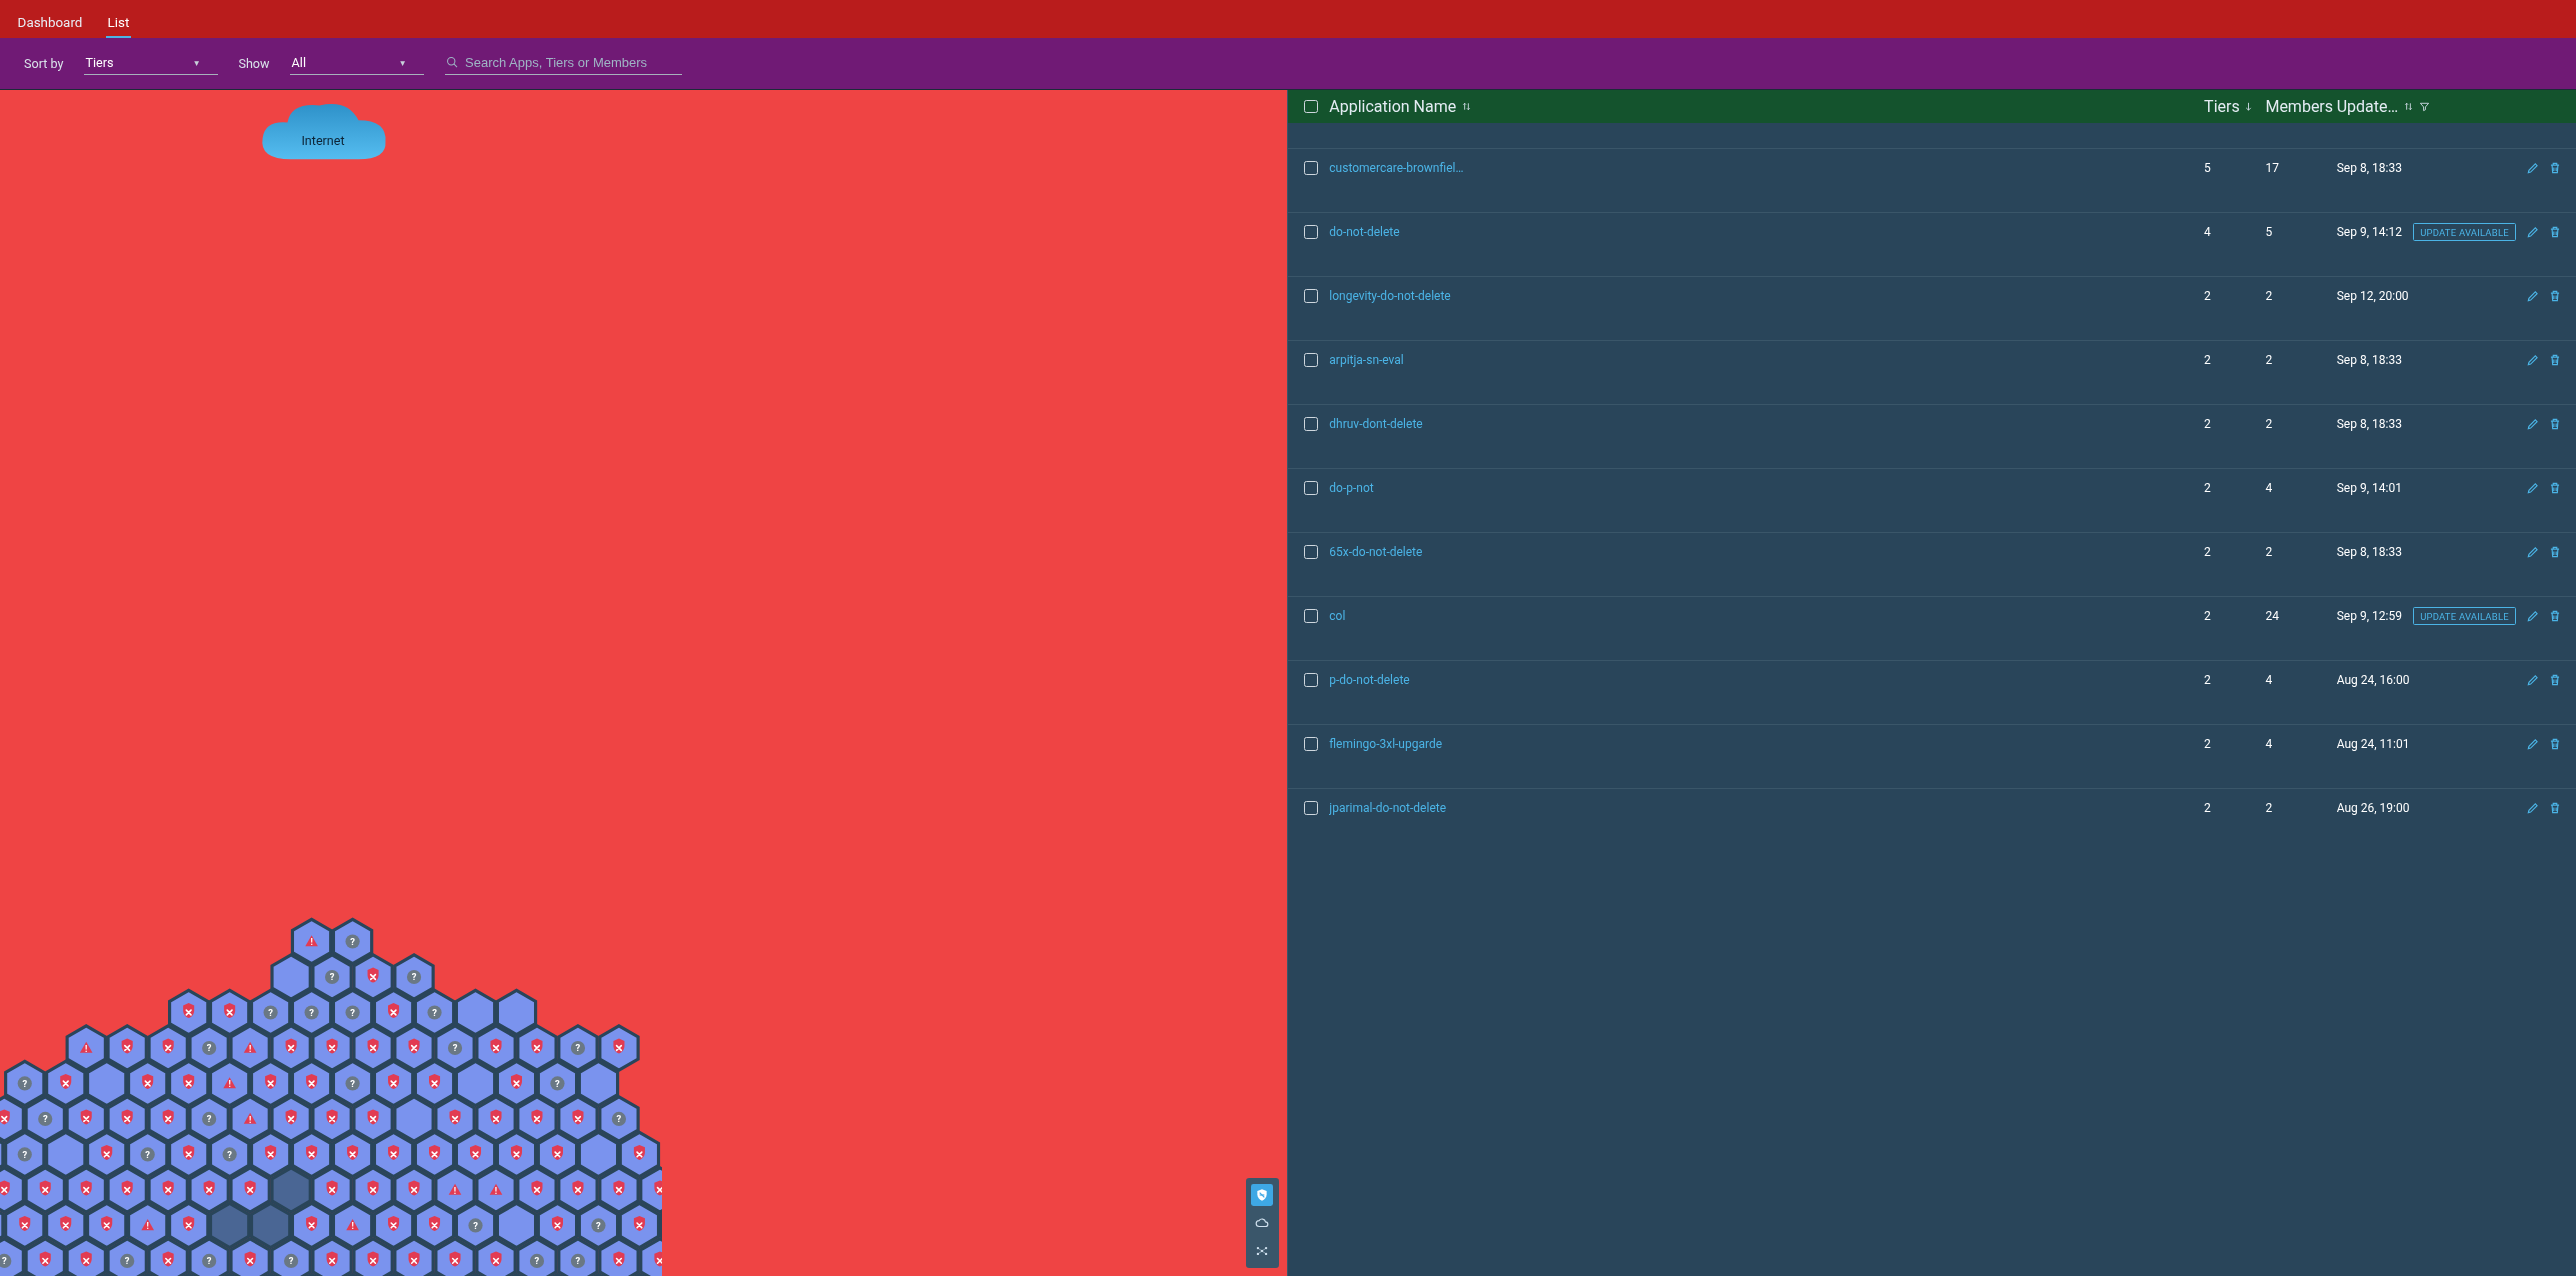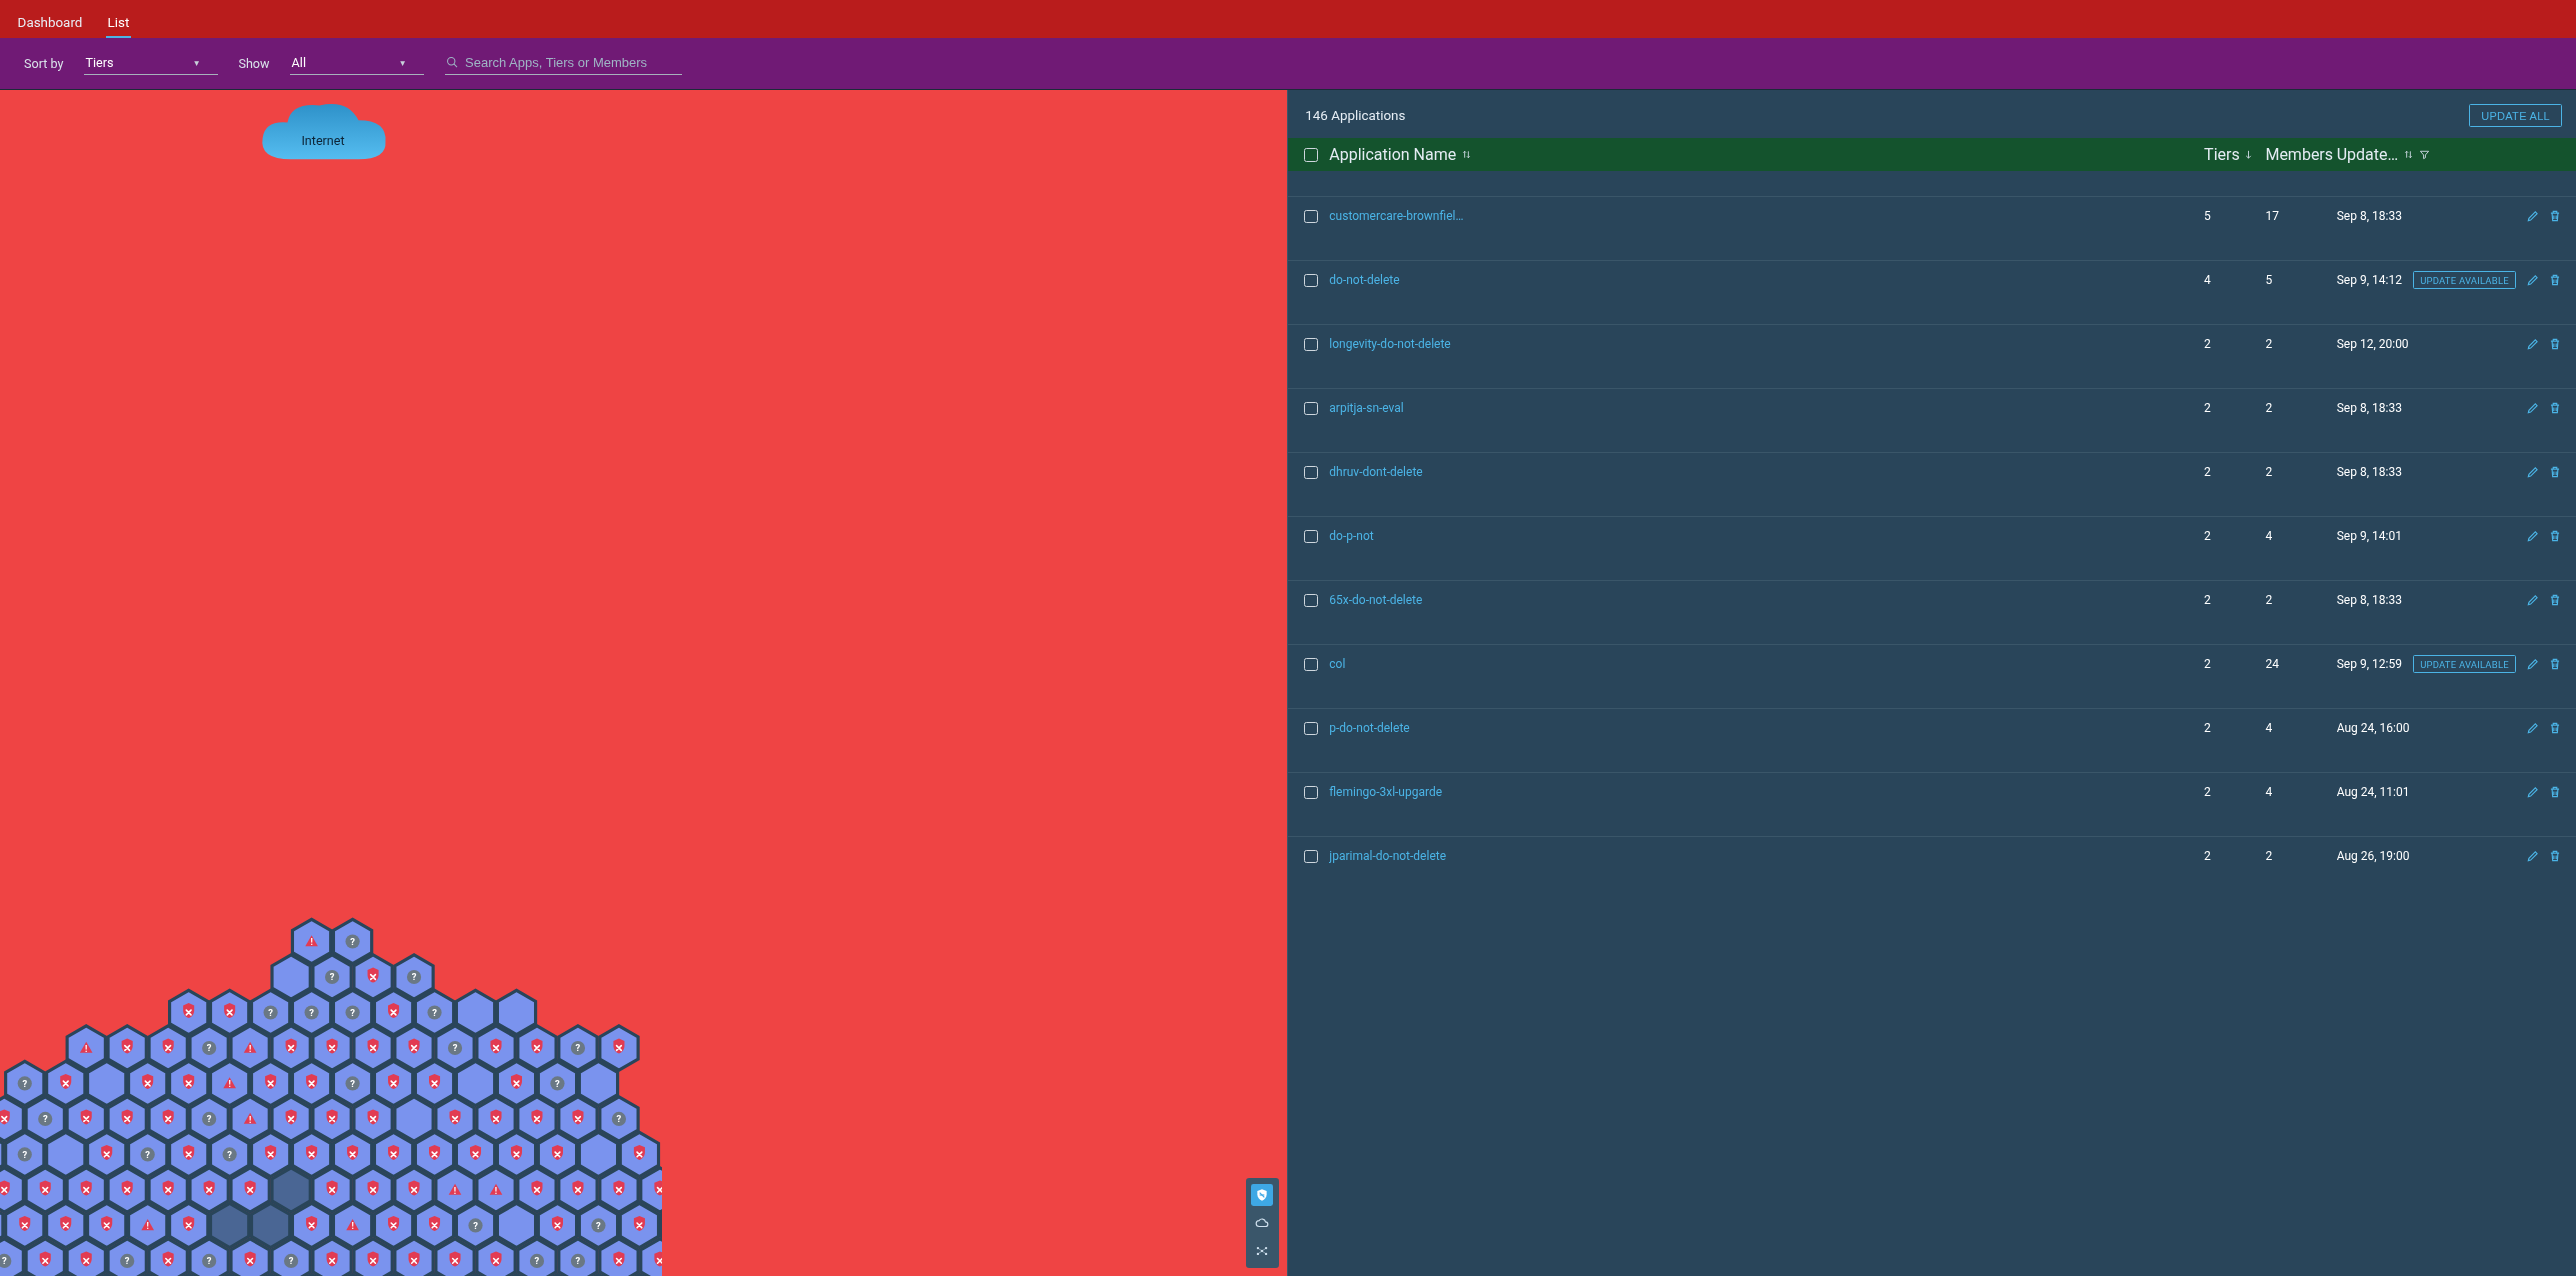--- a/index.html
+++ b/index.html
@@ -956,24 +956,20 @@
             <circle cx="19" cy="7" r="2"></circle>
             <circle cx="5" cy="17" r="2"></circle>
             <circle cx="19" cy="17" r="2"></circle>
             <path stroke="#cfe0ee" stroke-width="1" d="M12 12L5 7M12 12L19 7M12 12L5 17M12 12L19 17"></path>
           </svg>
       </div>
     </div>
   </div>
 
   <div class="panel">
-    <div class="panel-head">
-      <div class="count">146 Applications</div>
-      <button class="btn-outline">UPDATE ALL</button>
-    </div>
 
     <div class="thead">
       <div class="col-chk">
           <span class="chkbox"></span>
         </div>
       <div class="col-name">
         <span>Application Name</span>
         <svg class="sort-icon" viewBox="0 0 24 24" fill="none" stroke-width="2">
             <path d="M8 5v14M8 5l-3 3M8 5l3 3M16 19V5M16 19l-3-3M16 19l3-3"></path>
           </svg>

